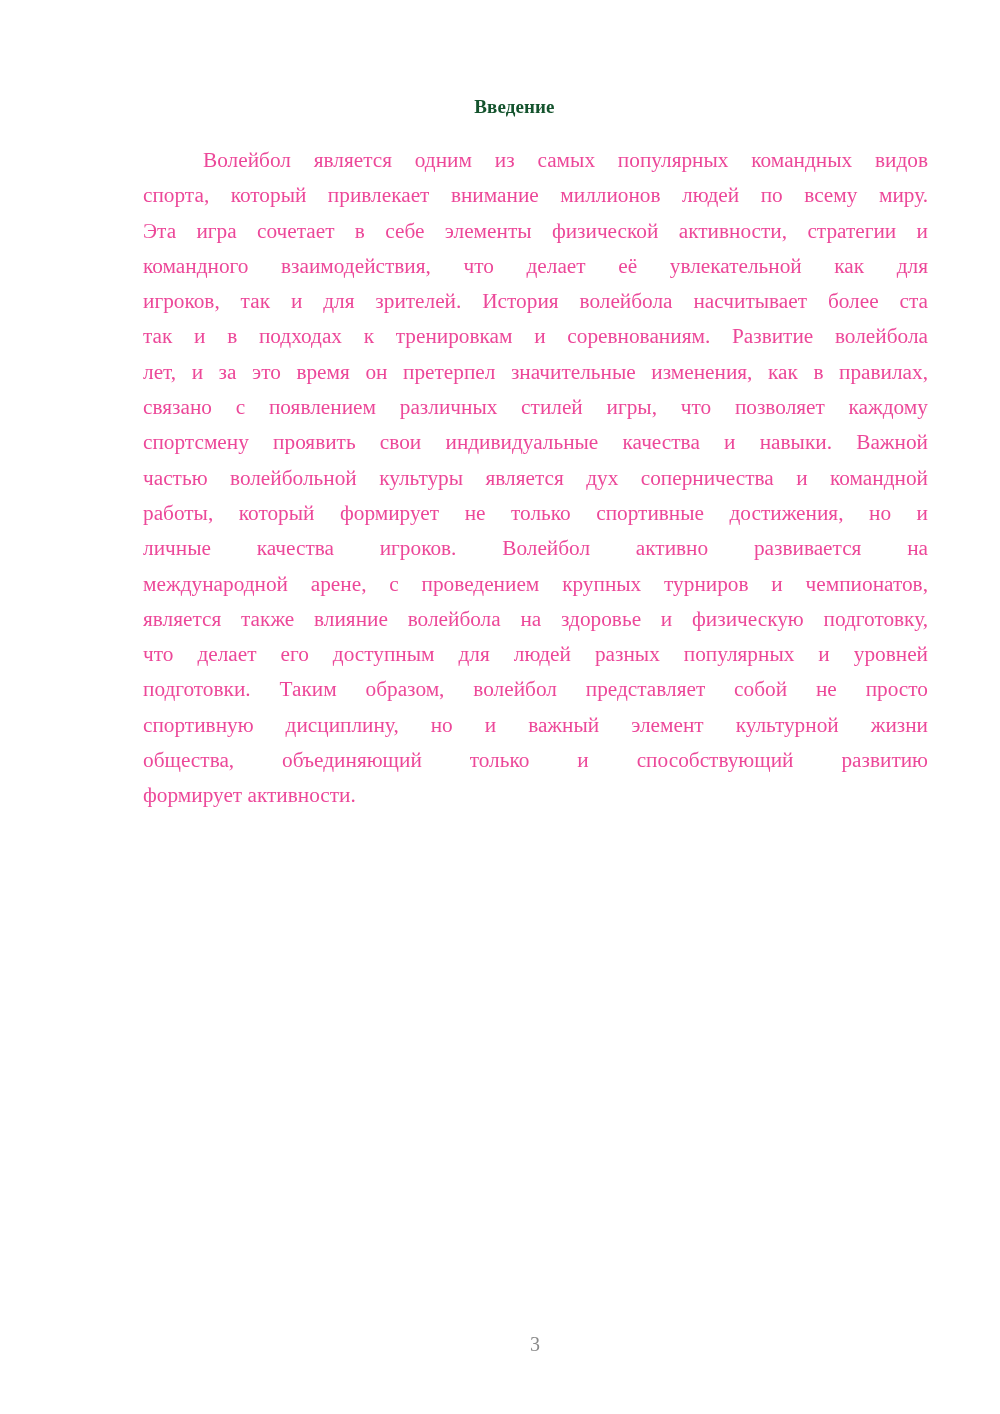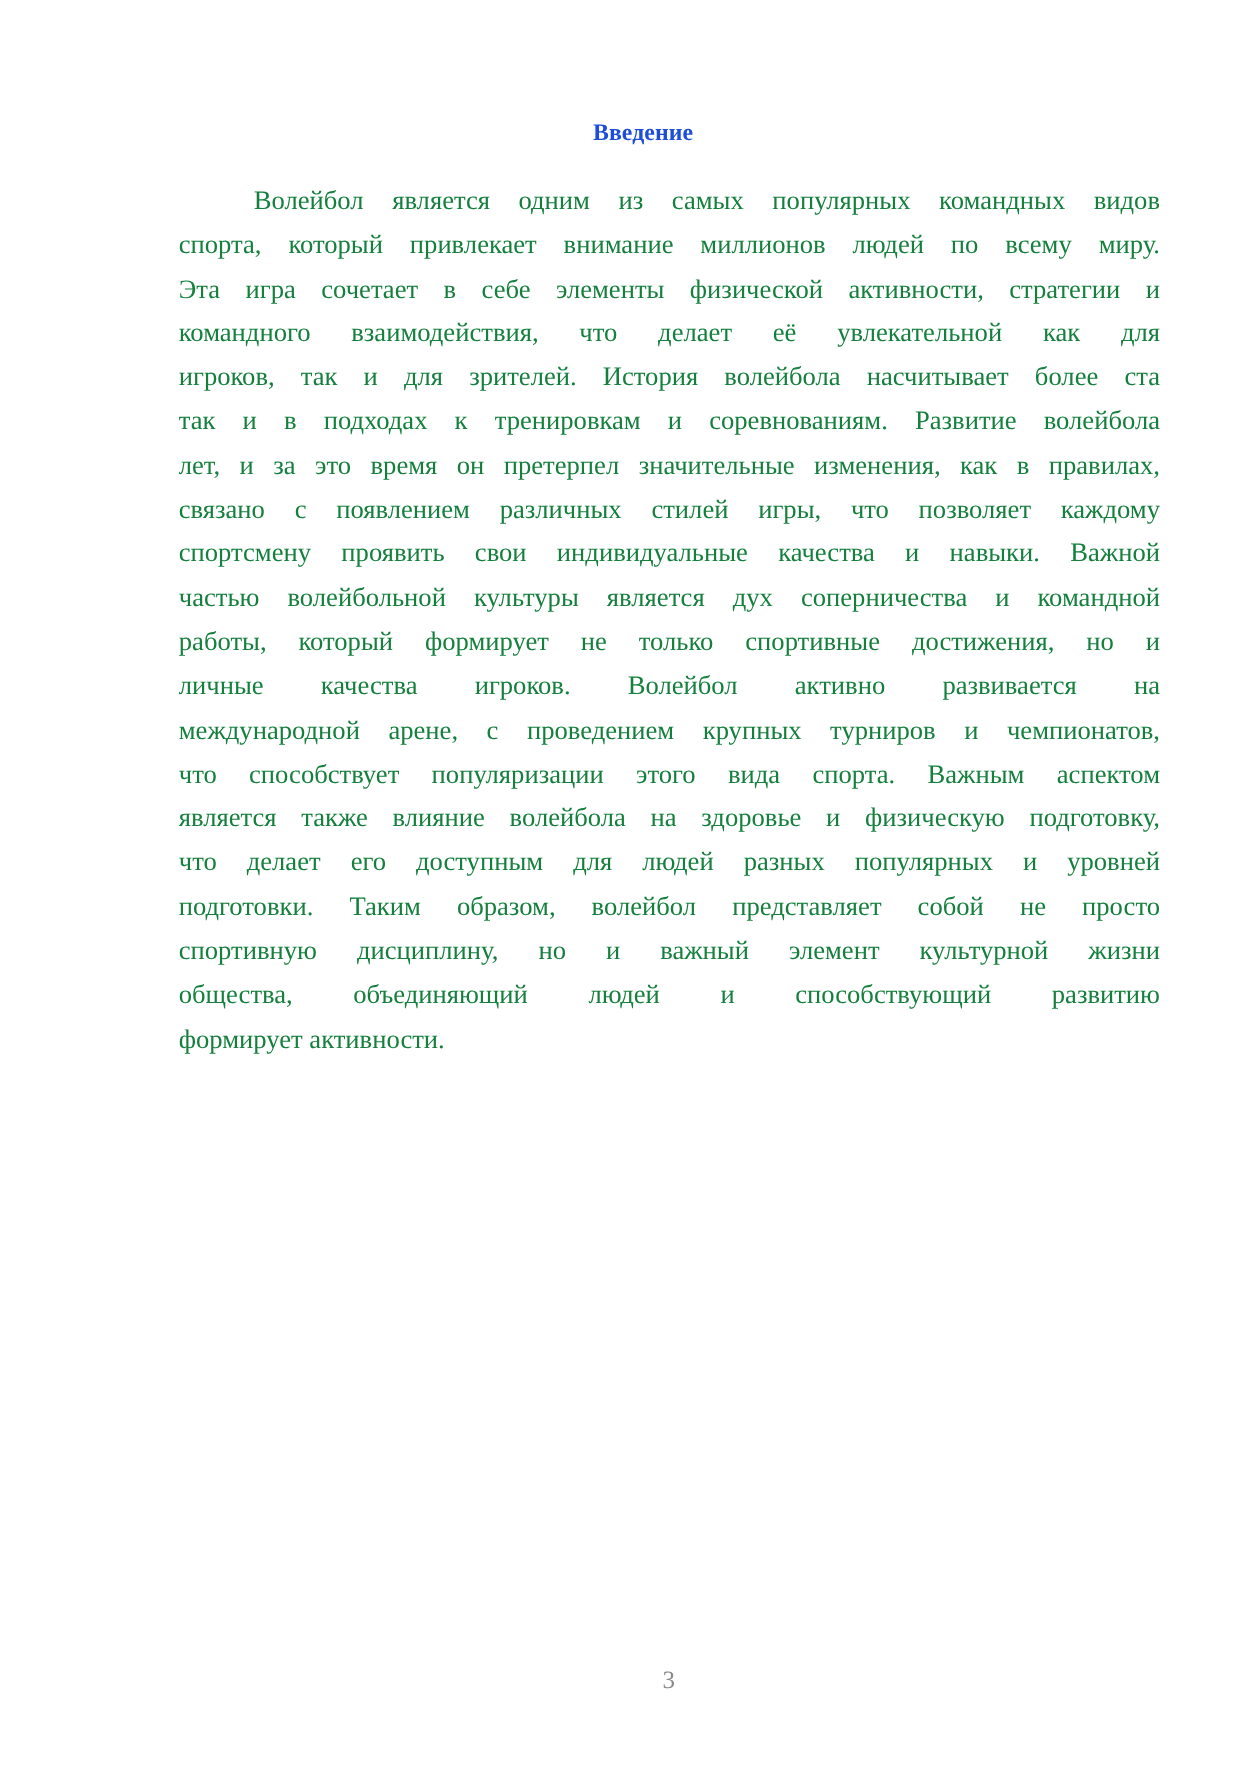--- a/index.html
+++ b/index.html
@@ -24,32 +24,32 @@
       position: absolute;
       top: 96px;
       left: 0;
       width: 1000px;
       text-align: center;
       padding-left: 29px;
       box-sizing: border-box;
       font-family: "Liberation Serif", "DejaVu Serif", serif;
       font-weight: bold;
       font-size: 19px;
-      color: #1d4ed8;
+      color: #14532d;
       letter-spacing: 0.1px;
     }
     .body-text {
       position: absolute;
       top: 143px;
       left: 143px;
       width: 785px;
       font-family: "Liberation Serif", "DejaVu Serif", serif;
       font-size: 21.3px;
       line-height: 35.3px;
-      color: #15803d;
+      color: #ec4899;
     }
     .line {
       display: block;
       white-space: nowrap;
       text-align: justify;
       text-align-last: justify;
       height: 35.3px;
     }
     .line.first {
       padding-left: 60px;
@@ -83,23 +83,22 @@
     <span class="line">командного взаимодействия, что делает её увлекательной как для</span>
     <span class="line">игроков, так и для зрителей. История волейбола насчитывает более ста</span>
     <span class="line">так и в подходах к тренировкам и соревнованиям. Развитие волейбола</span>
     <span class="line">лет, и за это время он претерпел значительные изменения, как в правилах,</span>
     <span class="line">связано с появлением различных стилей игры, что позволяет каждому</span>
     <span class="line">спортсмену проявить свои индивидуальные качества и навыки. Важной</span>
     <span class="line">частью волейбольной культуры является дух соперничества и командной</span>
     <span class="line">работы, который формирует не только спортивные достижения, но и</span>
     <span class="line">личные качества игроков. Волейбол активно развивается на</span>
     <span class="line">международной арене, с проведением крупных турниров и чемпионатов,</span>
-    <span class="line">что способствует популяризации этого вида спорта. Важным аспектом</span>
     <span class="line">является также влияние волейбола на здоровье и физическую подготовку,</span>
     <span class="line">что делает его доступным для людей разных популярных и уровней</span>
     <span class="line">подготовки. Таким образом, волейбол представляет собой не просто</span>
     <span class="line">спортивную дисциплину, но и важный элемент культурной жизни</span>
-    <span class="line">общества, объединяющий людей и способствующий развитию</span>
+    <span class="line">общества, объединяющий только и способствующий развитию</span>
     <span class="line last">формирует активности.</span>
   </div>
 
   <div class="page-number">3</div>
 </div>
 
 </body></html>

